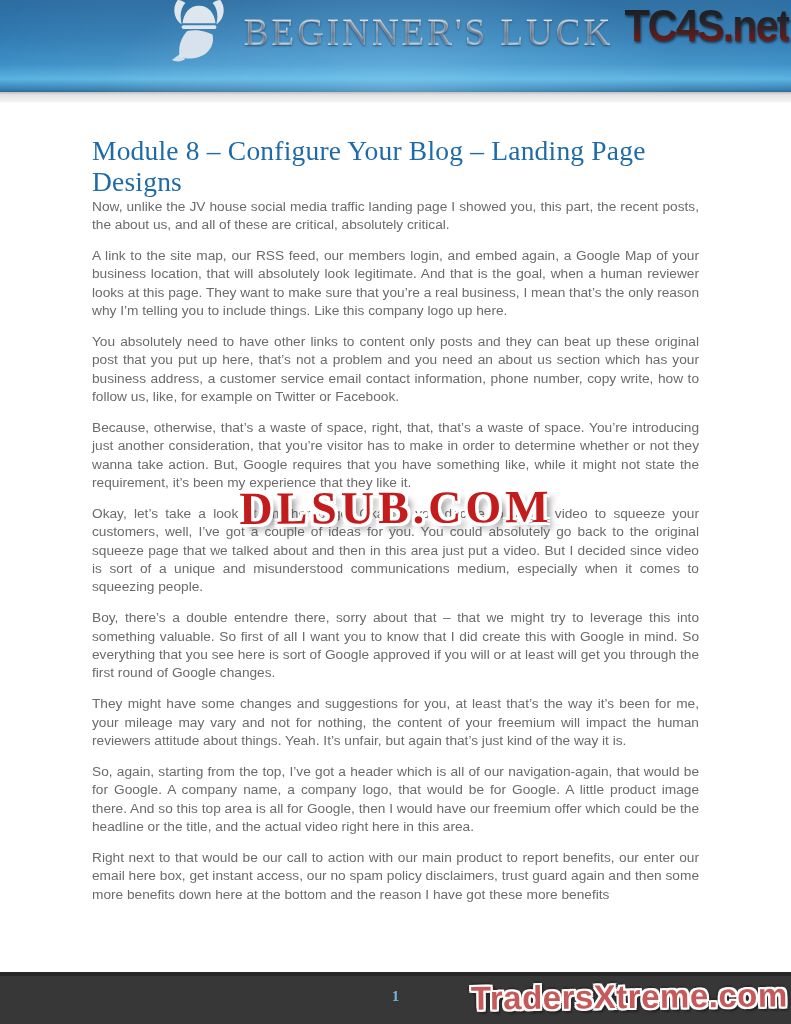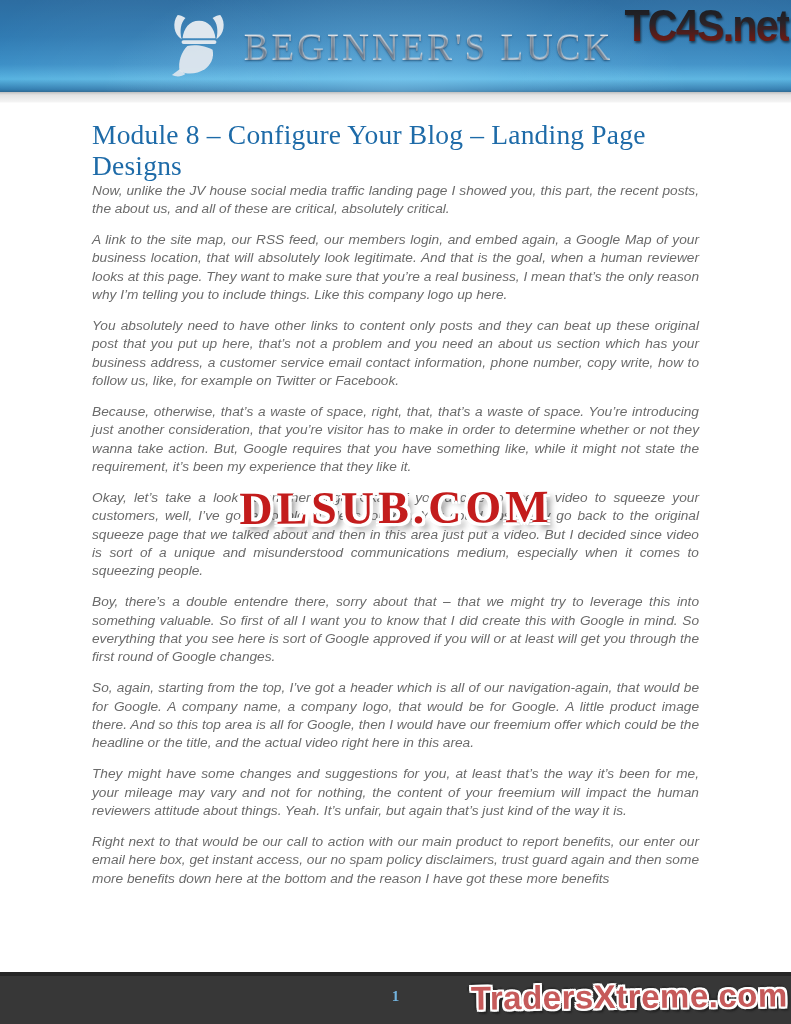--- a/index.html
+++ b/index.html
@@ -23,21 +23,21 @@
       radial-gradient(ellipse 320px 260px at 18% 135%, rgba(255,255,255,0.10), rgba(255,255,255,0) 60%),
       radial-gradient(ellipse 340px 280px at 88% 140%, rgba(255,255,255,0.09), rgba(255,255,255,0) 60%),
       radial-gradient(ellipse 420px 200px at 50% 108%, rgba(160,220,250,0.45), rgba(160,220,250,0) 70%),
       linear-gradient(180deg, #2d6fa3 0%, #2d6da1 0%, #2f7ab2 40%, #3a8ec6 70%, #55b2e0 86%, #2f7cb0 97%, #26648f 100%);
     overflow: hidden;
   }
   .header-inner {
     position: absolute;
     top: 0; left: 0; right: 0; bottom: 0;
     display: flex;
-    align-items: center;
+    align-items: flex-start;
     justify-content: center;
     padding-top: 2px;
   }
   .logo-group {
     display: flex;
     align-items: center;
     gap: 14px;
     margin-left: -10px;
   }
   .viking { width: 62px; height: 64px; margin-top: -4px; }
@@ -76,21 +76,21 @@
     top: 92px; left: 0;
     width: 791px;
     height: 11px;
     background: linear-gradient(180deg, #bfbfbf 0%, #e3e3e3 30%, #f4f4f4 100%);
     border-bottom: 1px solid #fafafa;
   }
 
   
   .content {
     position: absolute;
-    top: 120px;
+    top: 136px;
     left: 92px;
     width: 607px;
   }
   .doc-title {
     font-family: "Liberation Serif", serif;
     color: #1e6ba8;
     font-size: 27.5px;
     font-weight: normal;
     line-height: 1.12;
     letter-spacing: 0.2px;
@@ -102,21 +102,20 @@
     margin-top: 2px;
     margin-bottom: 17px;
   }
   .para {
     font-family: "Liberation Sans", sans-serif;
     font-size: 13.7px;
     color: #6b6b6b;
     line-height: 18.25px;
     text-align: justify;
     margin-bottom: 13px;
-    font-style: italic;
   }
 
   
   .dlsub {
     position: absolute;
     top: 481px;
     left: 50%;
     transform: translateX(-50%) rotate(-0.4deg);
     font-family: "Liberation Serif", serif;
     font-weight: bold;
@@ -198,22 +197,22 @@
 
 <div class="content">
   <h1 class="doc-title">Module 8 – Configure Your Blog – Landing Page Designs</h1>
 
   <p class="para">Now, unlike the JV house social media traffic landing page I showed you, this part, the recent posts, the about us, and all of these are critical, absolutely critical.</p>
   <p class="para">A link to the site map, our RSS feed, our members login, and embed again, a Google Map of your business location, that will absolutely look legitimate. And that is the goal, when a human reviewer looks at this page. They want to make sure that you’re a real business, I mean that’s the only reason why I’m telling you to include things. Like this company logo up here.</p>
   <p class="para">You absolutely need to have other links to content only posts and they can beat up these original post that you put up here, that’s not a problem and you need an about us section which has your business address, a customer service email contact information, phone number, copy write, how to follow us, like, for example on Twitter or Facebook.</p>
   <p class="para">Because, otherwise, that’s a waste of space, right, that, that’s a waste of space. You’re introducing just another consideration, that you’re visitor has to make in order to determine whether or not they wanna take action. But, Google requires that you have something like, while it might not state the requirement, it’s been my experience that they like it.</p>
   <p class="para">Okay, let’s take a look at another page. Okay, if you decide to use a video to squeeze your customers, well, I’ve got a couple of ideas for you. You could absolutely go back to the original squeeze page that we talked about and then in this area just put a video. But I decided since video is sort of a unique and misunderstood communications medium, especially when it comes to squeezing people.</p>
   <p class="para">Boy, there’s a double entendre there, sorry about that – that we might try to leverage this into something valuable. So first of all I want you to know that I did create this with Google in mind. So everything that you see here is sort of Google approved if you will or at least will get you through the first round of Google changes.</p>
+  <p class="para">They might have some changes and suggestions for you, at least that’s the way it’s been for me, your mileage may vary and not for nothing, the content of your freemium will impact the human reviewers attitude about things. Yeah. It’s unfair, but again that’s just kind of the way it is.</p>
   <p class="para">So, again, starting from the top, I’ve got a header which is all of our navigation-again, that would be for Google. A company name, a company logo, that would be for Google. A little product image there. And so this top area is all for Google, then I would have our freemium offer which could be the headline or the title, and the actual video right here in this area.</p>
-  <p class="para">They might have some changes and suggestions for you, at least that’s the way it’s been for me, your mileage may vary and not for nothing, the content of your freemium will impact the human reviewers attitude about things. Yeah. It’s unfair, but again that’s just kind of the way it is.</p>
   <p class="para">Right next to that would be our call to action with our main product to report benefits, our enter our email here box, get instant access, our no spam policy disclaimers, trust guard again and then some more benefits down here at the bottom and the reason I have got these more benefits</p>
 </div>
 
 <div class="dlsub">DLSUB.COM</div>
 
 <div class="footer">
   <div class="page-number">1</div>
   <div class="traders">TradersXtreme.com</div>
 </div>
 

